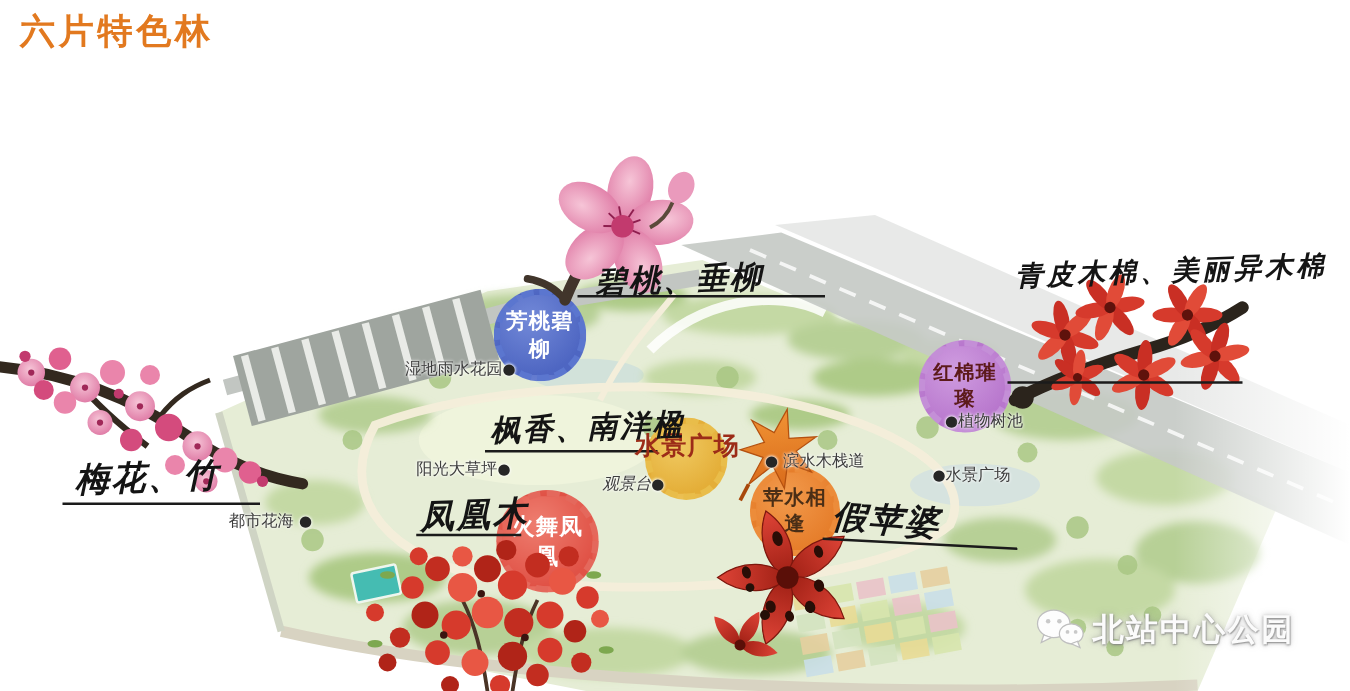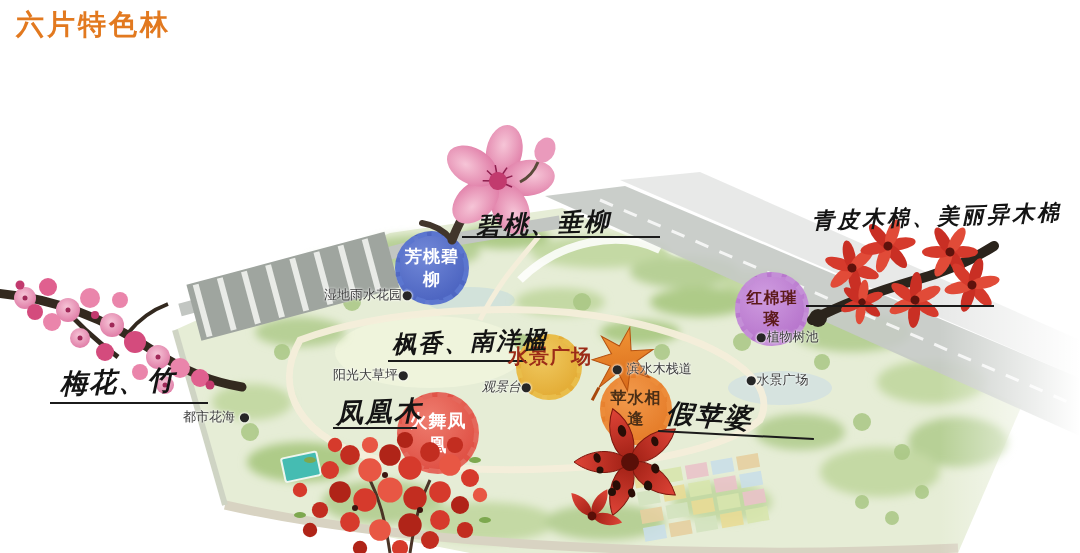--- a/index.html
+++ b/index.html
@@ -374,14 +374,31 @@
   <div class="maplabel" style="left:612px;top:360px;">
     <span class="dot">●</span> <span>滨水木栈道</span>
   </div>
   <div class="maplabel" style="left:746px;top:349px;margin-top:22px;">
     <span class="dot">●</span><span>水景广场</span>
   </div>
   <div class="maplabel" style="left:756px;top:328px;">
     <span class="dot">●</span><span>植物树池</span>
   </div>
 
+  <div id="watermark">
+    <svg width="40" height="34" viewBox="0 0 40 34">
+      <g fill="#fdfdfd" stroke="#bfbfbf" stroke-width="1">
+        <ellipse cx="15" cy="13" rx="13" ry="11"></ellipse>
+        <path d="M 7,22 L 5,28 L 13,24 Z"></path>
+        <ellipse cx="29" cy="21" rx="9.5" ry="8"></ellipse>
+        <path d="M 34,27 L 36,32 L 29,29 Z"></path>
+      </g>
+      <g fill="#c9c9c9">
+        <circle cx="10.5" cy="11" r="1.8"></circle>
+          <circle cx="19.5" cy="11" r="1.8"></circle>
+        <circle cx="26" cy="19.5" r="1.5"></circle>
+          <circle cx="32.5" cy="19.5" r="1.5"></circle>
+      </g>
+    </svg>
+    <span class="wm-text">北站中心公园</span>
+  </div>
 
 </div>
 
 </body></html>

